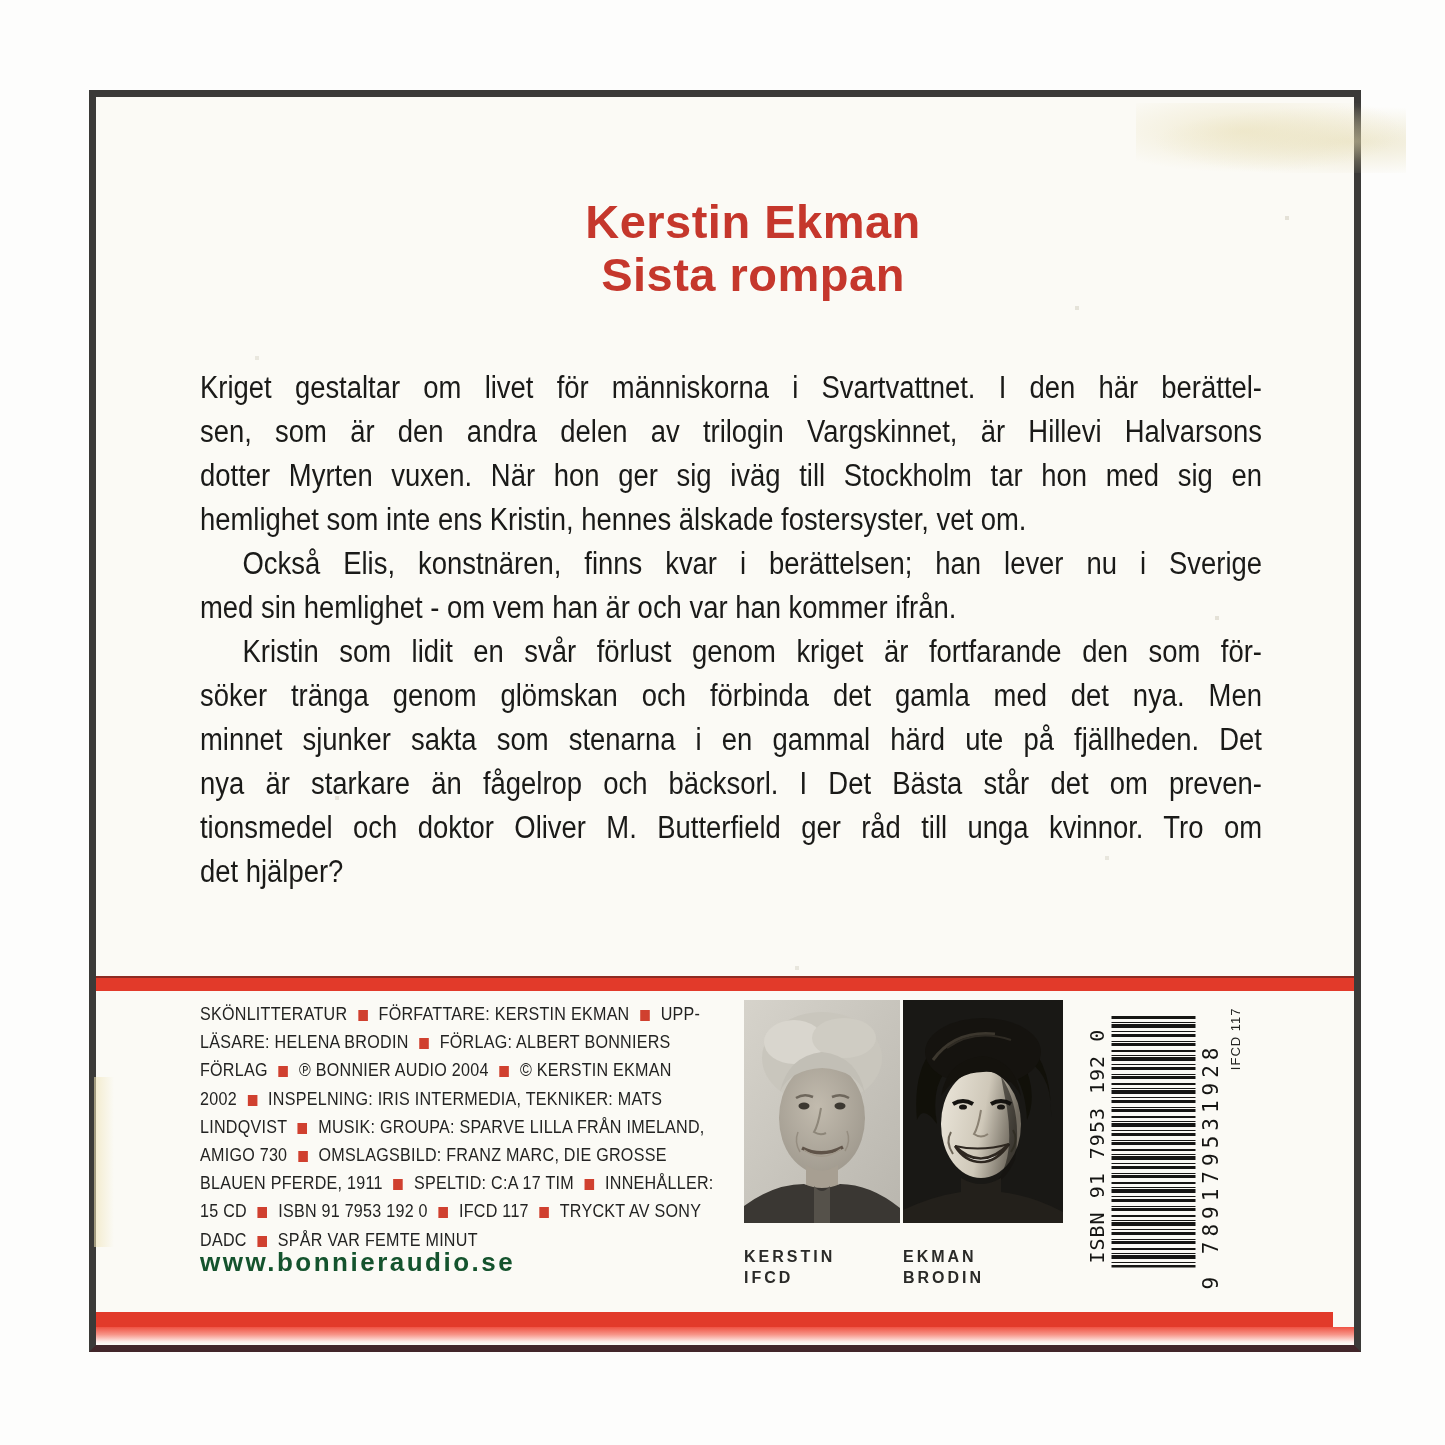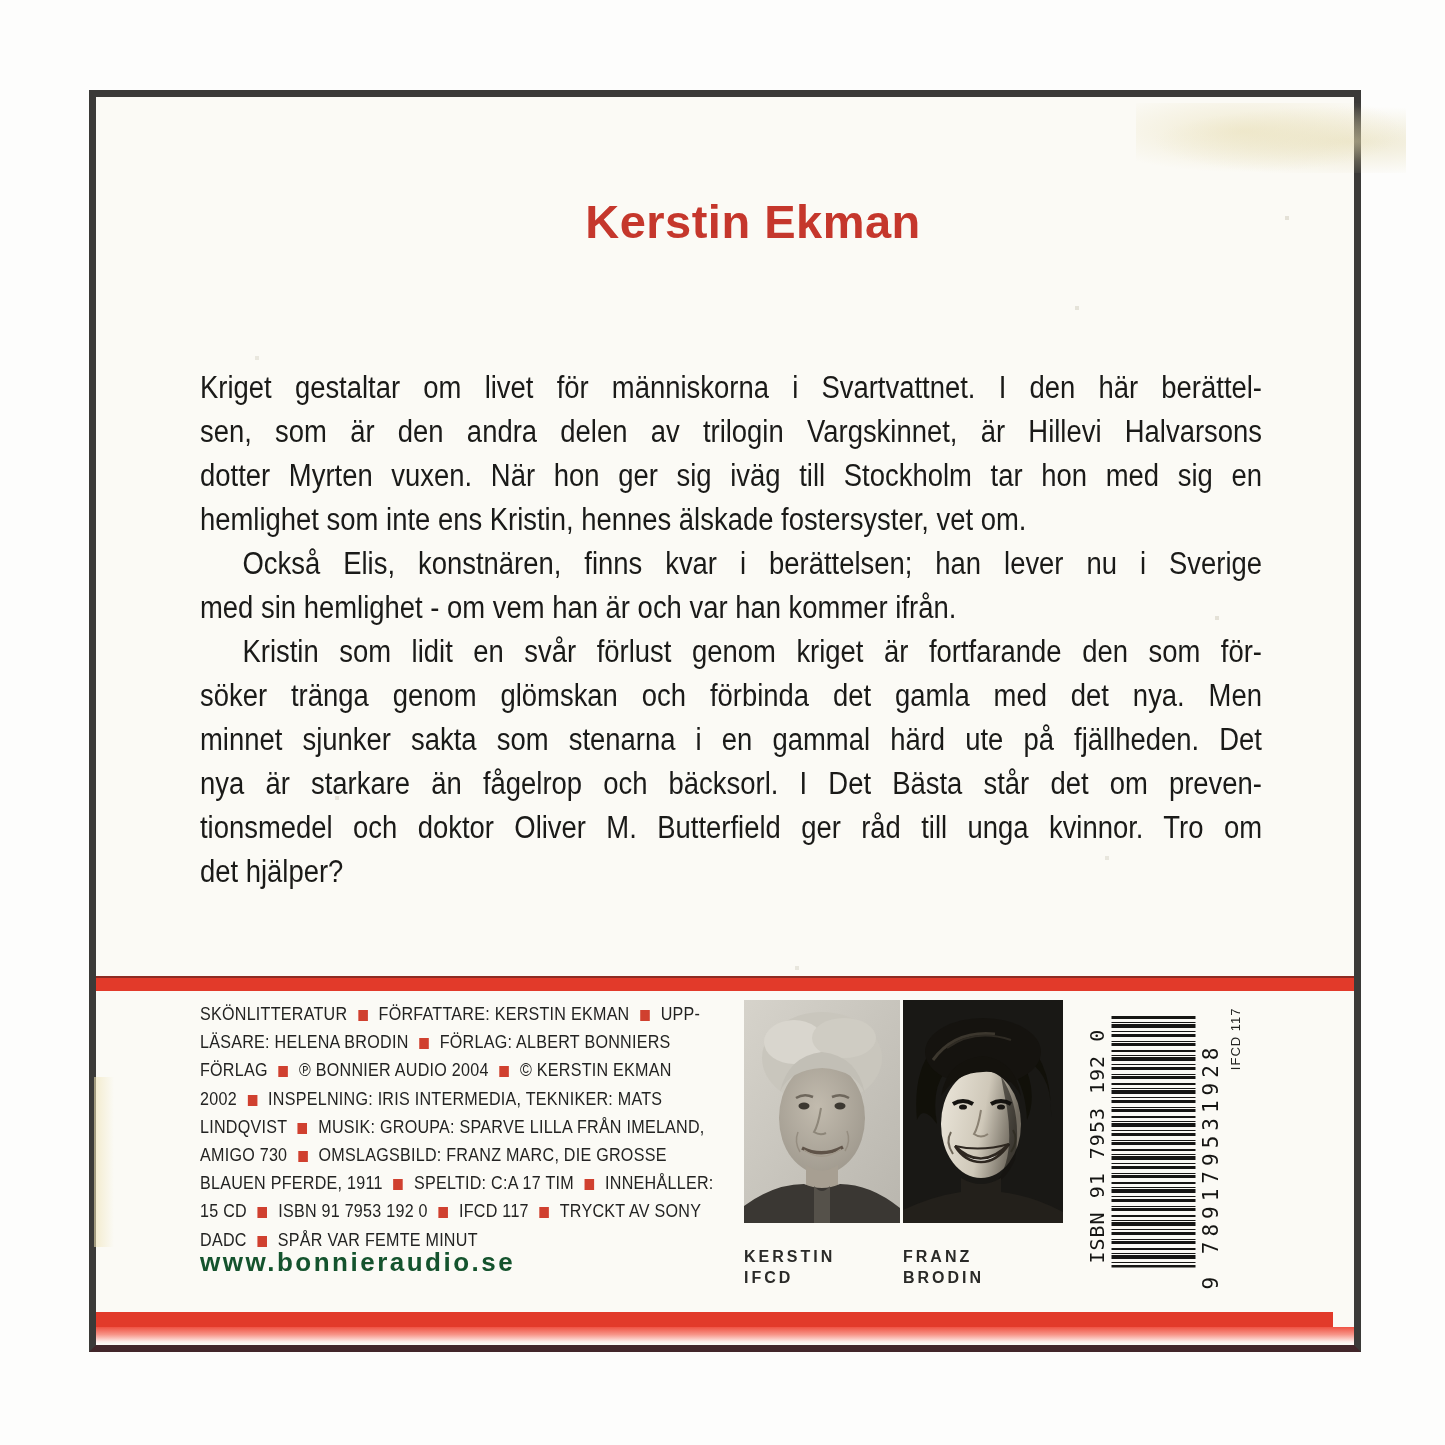--- a/index.html
+++ b/index.html
@@ -81,20 +81,21 @@
 
 <div class="page">
   <div class="cover">
 
     <div class="smudge-tr"></div>
     <div class="smudge-left"></div>
     <div class="specks"></div>
 
     <div class="title-block">
       <div>Kerstin Ekman</div>
+      <div>Sista rompan</div>
     </div>
 
     <div class="synopsis">
 
         <div class="para">
           <div class="lines">
 
               <div class="bline">Kriget gestaltar om livet för människorna i Svartvattnet. I den här berättel-</div>
 
               <div class="bline">sen, som är den andra delen av trilogin Vargskinnet, är Hillevi Halvarsons</div>
@@ -218,21 +219,21 @@
         <path d="M98 76 Q120 110 112 160 Q104 178 92 184 Q112 160 104 108 Q100 88 98 76 Z" fill="rgba(20,18,14,0.55)"></path>
         <path d="M0 223 L0 210 Q30 196 58 192 L58 178 Q78 190 98 178 L98 192 Q130 196 160 212 L160 223 Z" fill="#23201b"></path>
       </svg>
     </div>
 
     <div class="caption caption-left">
       <div>KERSTIN</div>
       <div>IFCD</div>
     </div>
     <div class="caption caption-right">
-      <div>FRANZ</div>
+      <div>EKMAN</div>
       <div>BRODIN</div>
     </div>
 
     <div class="barcode">
       <div class="bc-isbn">ISBN 91 7953 192 0</div>
       <div class="bc-bars"></div>
       <div class="bc-digits">9 789179531928</div>
       <div class="bc-code">IFCD 117</div>
     </div>
 

